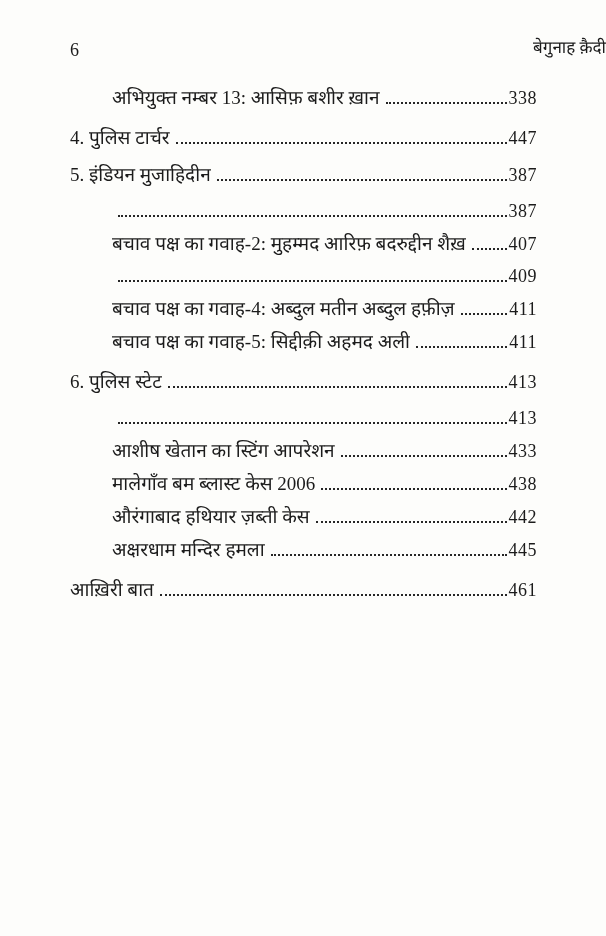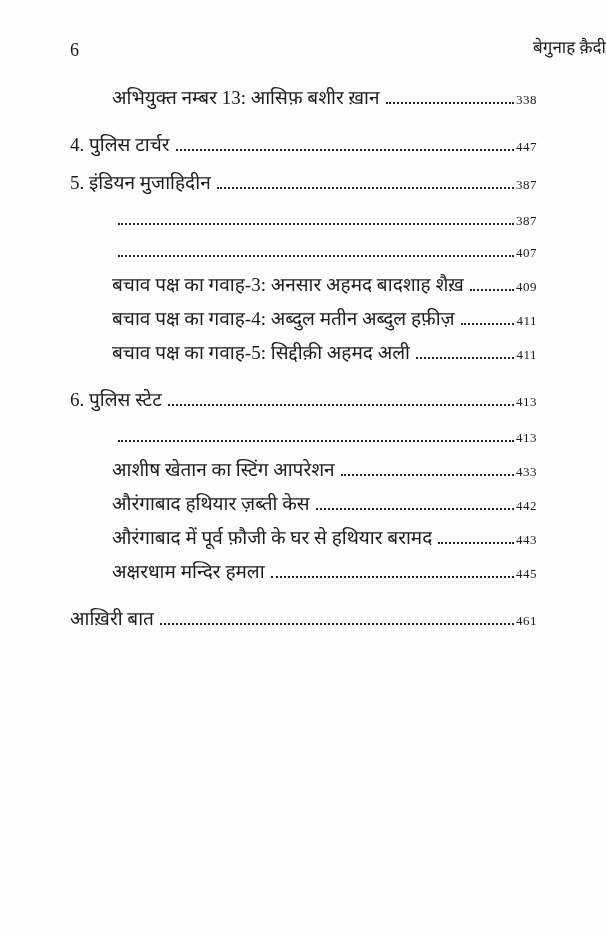--- a/index.html
+++ b/index.html
@@ -48,39 +48,39 @@
     align-items: baseline;
     font-size: 19px;
     line-height: 25px;
     margin-top: 7px;
     white-space: nowrap;
   }
   .toc-row.level-1 {
     padding-left: 42px;
   }
   .toc-row.chapter {
-    margin-top: 20px;
+    margin-top: 14px;
   }
   .toc-row.chapter + .toc-row {
     margin-top: 11px;
   }
   .toc-label {
     flex: 0 1 auto;
     overflow: hidden;
   }
   .toc-leader {
     flex: 1 1 auto;
     min-width: 12px;
     border-bottom: 2.4px dotted #262626;
     margin: 0 2px 4px 6px;
     height: 1px;
   }
   .toc-page {
     flex: 0 0 auto;
-    font-size: 13px;
+    font-size: 18px;
     letter-spacing: 0.5px;
   }
 </style>
 </head>
 <body>
 
 <div class="page">
 
   <div class="running-head">
     <span class="folio">6</span>
@@ -102,25 +102,25 @@
       <div class="toc-row level-0 chapter">
         <span class="toc-label">5. इंडियन मुजाहिदीन</span>
         <span class="toc-leader"></span>
         <span class="toc-page">387</span>
       </div>
       <div class="toc-row level-1">
         <span class="toc-leader"></span>
         <span class="toc-page">387</span>
       </div>
       <div class="toc-row level-1">
+        <span class="toc-label">बचाव पक्ष का गवाह-2: मुहम्मद आरिफ़ बदरुद्दीन शैख़</span>
         <span class="toc-leader"></span>
         <span class="toc-page">407</span>
       </div>
       <div class="toc-row level-1">
-        <span class="toc-label">बचाव पक्ष का गवाह-3: अनसार अहमद बादशाह शैख़</span>
         <span class="toc-leader"></span>
         <span class="toc-page">409</span>
       </div>
       <div class="toc-row level-1">
         <span class="toc-label">बचाव पक्ष का गवाह-4: अब्दुल मतीन अब्दुल हफ़ीज़</span>
         <span class="toc-leader"></span>
         <span class="toc-page">411</span>
       </div>
       <div class="toc-row level-1">
         <span class="toc-label">बचाव पक्ष का गवाह-5: सिद्दीक़ी अहमद अली</span>
@@ -135,28 +135,28 @@
       <div class="toc-row level-1">
         <span class="toc-leader"></span>
         <span class="toc-page">413</span>
       </div>
       <div class="toc-row level-1">
         <span class="toc-label">आशीष खेतान का स्टिंग आपरेशन</span>
         <span class="toc-leader"></span>
         <span class="toc-page">433</span>
       </div>
       <div class="toc-row level-1">
+        <span class="toc-label">मालेगाँव बम ब्लास्ट केस 2006</span>
+        <span class="toc-leader"></span>
+        <span class="toc-page">438</span>
+      </div>
+      <div class="toc-row level-1">
         <span class="toc-label">औरंगाबाद हथियार ज़ब्ती केस</span>
         <span class="toc-leader"></span>
         <span class="toc-page">442</span>
-      </div>
-      <div class="toc-row level-1">
-        <span class="toc-label">औरंगाबाद में पूर्व फ़ौजी के घर से हथियार बरामद</span>
-        <span class="toc-leader"></span>
-        <span class="toc-page">443</span>
       </div>
       <div class="toc-row level-1">
         <span class="toc-label">अक्षरधाम मन्दिर हमला</span>
         <span class="toc-leader"></span>
         <span class="toc-page">445</span>
       </div>
       <div class="toc-row level-0 chapter">
         <span class="toc-label">आख़िरी बात</span>
         <span class="toc-leader"></span>
         <span class="toc-page">461</span>

